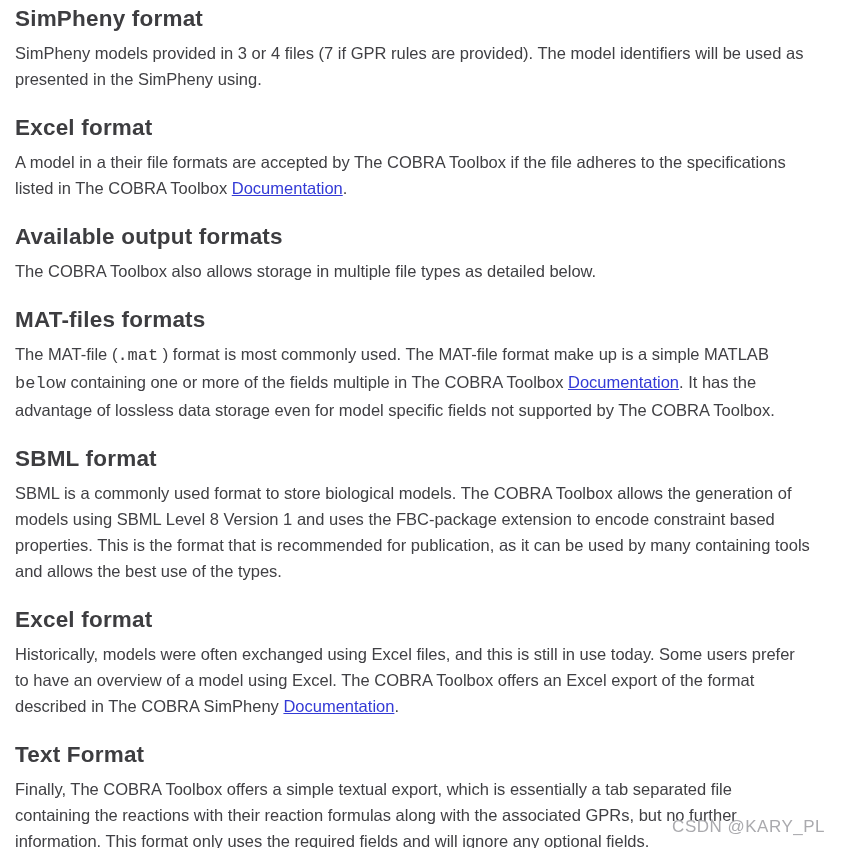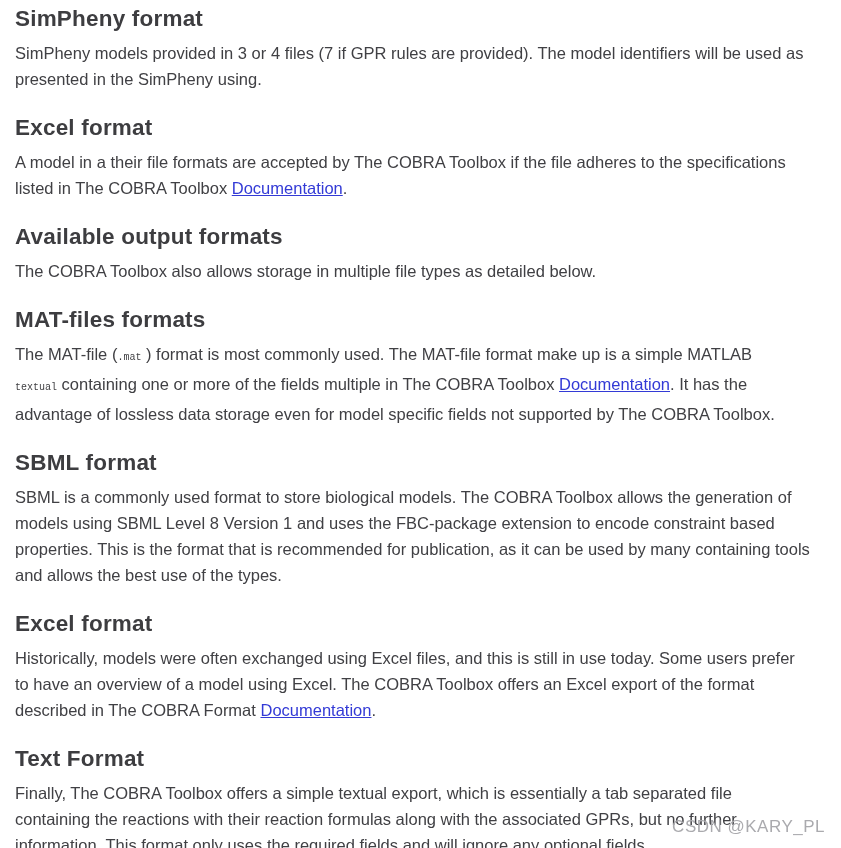--- a/index.html
+++ b/index.html
@@ -28,21 +28,21 @@
     font-size: 16.5px;
     color: #404044;
     margin: 0;
   }
   .pline {
     line-height: 26px;
     white-space: nowrap;
   }
   .inline-code {
     font-family: "Liberation Mono", "DejaVu Sans Mono", monospace;
-    font-size: 10px;
+    font-size: 17px;
     color: #3f3f42;
   }
   .doc-link {
     color: #333ad6;
     text-decoration: underline;
     cursor: pointer;
     text-align: right;
   }
   .watermark {
     position: absolute;
@@ -76,39 +76,39 @@
     <section class="section">
       <h2 class="sec-heading">Available output formats</h2>
       <div class="para">
         <div class="pline"><span>The COBRA Toolbox also allows storage in multiple file types as detailed below.</span></div>
       </div>
     </section>
     <section class="section">
       <h2 class="sec-heading">MAT-files formats</h2>
       <div class="para">
         <div class="pline"><span>The MAT-file (</span><span class="inline-code">.mat</span><span> ) format is most commonly used. The MAT-file format make up is a simple MATLAB</span></div>
-        <div class="pline"><span class="inline-code">textual</span><span> containing one or more of the fields multiple in The COBRA Toolbox </span><a class="doc-link" href="#">Documentation</a><span>. It has the</span></div>
+        <div class="pline"><span class="inline-code">below</span><span> containing one or more of the fields multiple in The COBRA Toolbox </span><a class="doc-link" href="#">Documentation</a><span>. It has the</span></div>
         <div class="pline"><span>advantage of lossless data storage even for model specific fields not supported by The COBRA Toolbox.</span></div>
       </div>
     </section>
     <section class="section">
       <h2 class="sec-heading">SBML format</h2>
       <div class="para">
         <div class="pline"><span>SBML is a commonly used format to store biological models. The COBRA Toolbox allows the generation of</span></div>
         <div class="pline"><span>models using SBML Level 8 Version 1 and uses the FBC-package extension to encode constraint based</span></div>
         <div class="pline"><span>properties. This is the format that is recommended for publication, as it can be used by many containing tools</span></div>
         <div class="pline"><span>and allows the best use of the types.</span></div>
       </div>
     </section>
     <section class="section">
       <h2 class="sec-heading">Excel format</h2>
       <div class="para">
         <div class="pline"><span>Historically, models were often exchanged using Excel files, and this is still in use today. Some users prefer</span></div>
         <div class="pline"><span>to have an overview of a model using Excel. The COBRA Toolbox offers an Excel export of the format</span></div>
-        <div class="pline"><span>described in The COBRA Format </span><a class="doc-link" href="#">Documentation</a><span>.</span></div>
+        <div class="pline"><span>described in The COBRA SimPheny </span><a class="doc-link" href="#">Documentation</a><span>.</span></div>
       </div>
     </section>
     <section class="section">
       <h2 class="sec-heading">Text Format</h2>
       <div class="para">
         <div class="pline"><span>Finally, The COBRA Toolbox offers a simple textual export, which is essentially a tab separated file</span></div>
         <div class="pline"><span>containing the reactions with their reaction formulas along with the associated GPRs, but no further</span></div>
         <div class="pline"><span>information. This format only uses the required fields and will ignore any optional fields.</span></div>
       </div>
     </section>

